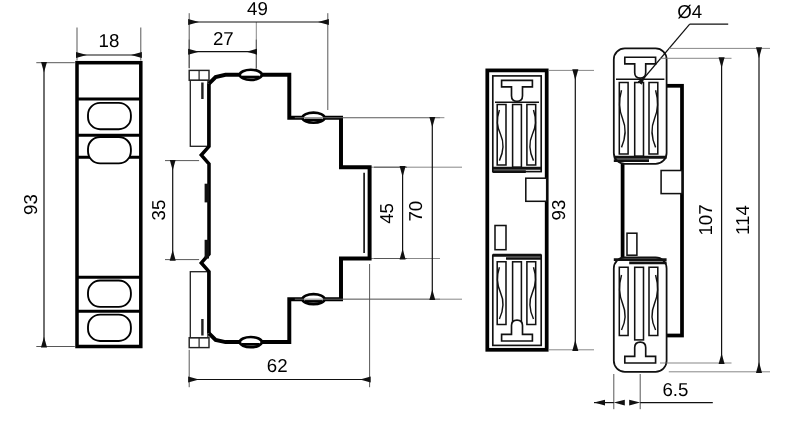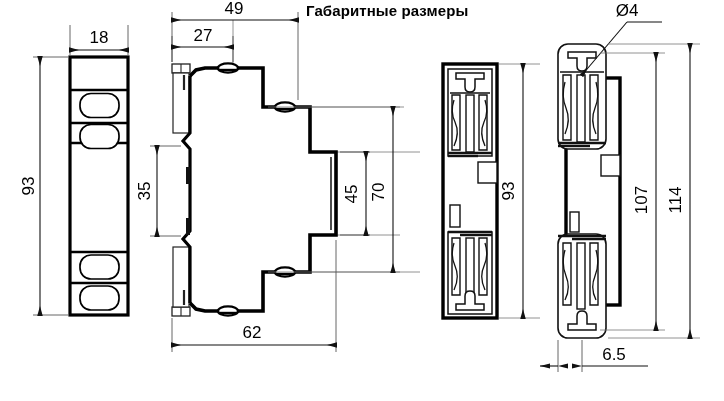--- a/index.html
+++ b/index.html
@@ -41,21 +41,20 @@
     font-family: "Liberation Sans", sans-serif;
     font-size: 17px;
     fill: #000000;
   }
 </style>
 </head>
 <body>
 
 <div id="root">
 
-  <div id="title">Габаритные размеры</div>
 
   <svg class="draw" viewBox="0 0 724 401" xmlns="http://www.w3.org/2000/svg">
 
     <defs>
       <marker id="arrIn" viewBox="0 0 10 10" refX="9" refY="5" markerWidth="9" markerHeight="9" orient="auto-start-reverse">
         <path d="M 0 5 L 10 2.2 L 10 7.8 z" fill="#111"></path>
       </marker>
       <marker id="arrInS" viewBox="0 0 10 10" refX="9" refY="5" markerWidth="8" markerHeight="8" orient="auto-start-reverse">
         <path d="M 0 5 L 10 2.4 L 10 7.6 z" fill="#111"></path>
       </marker>

